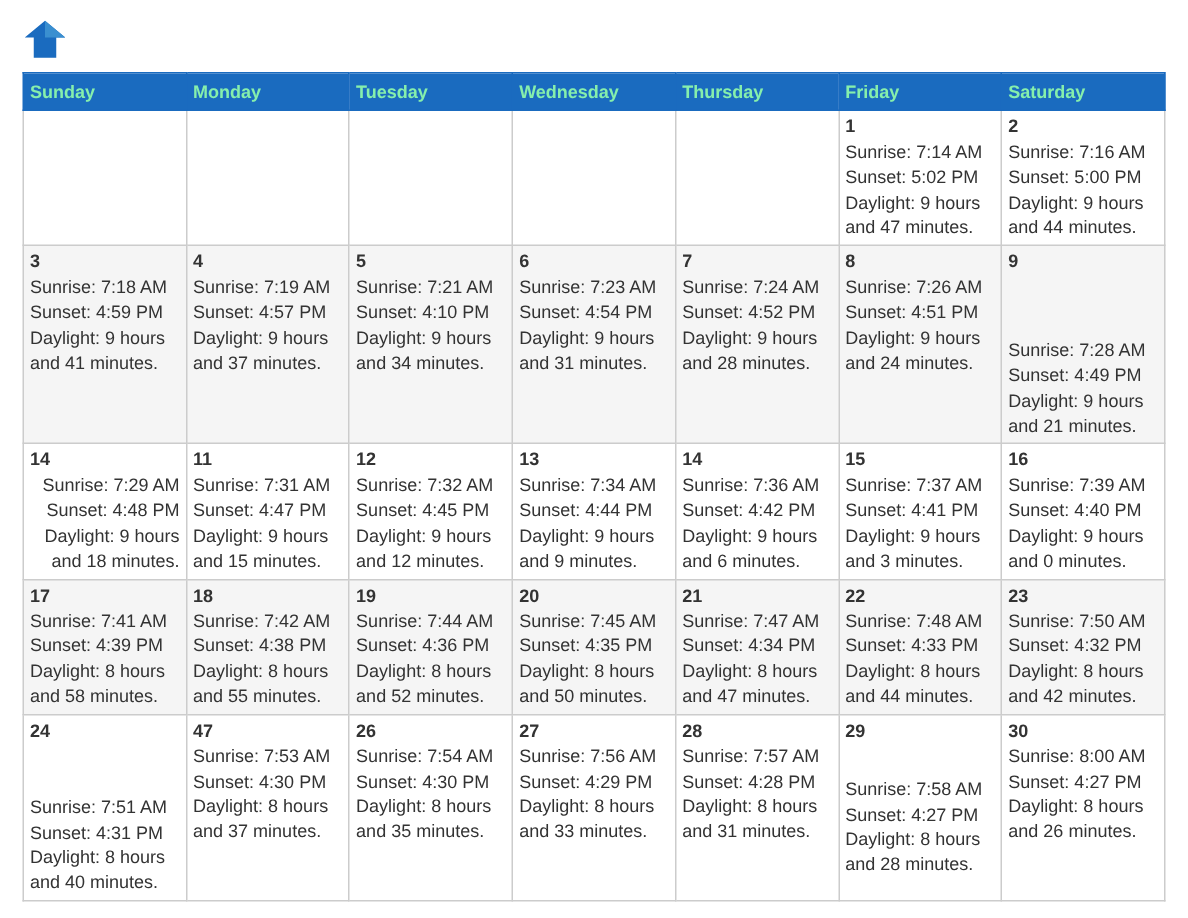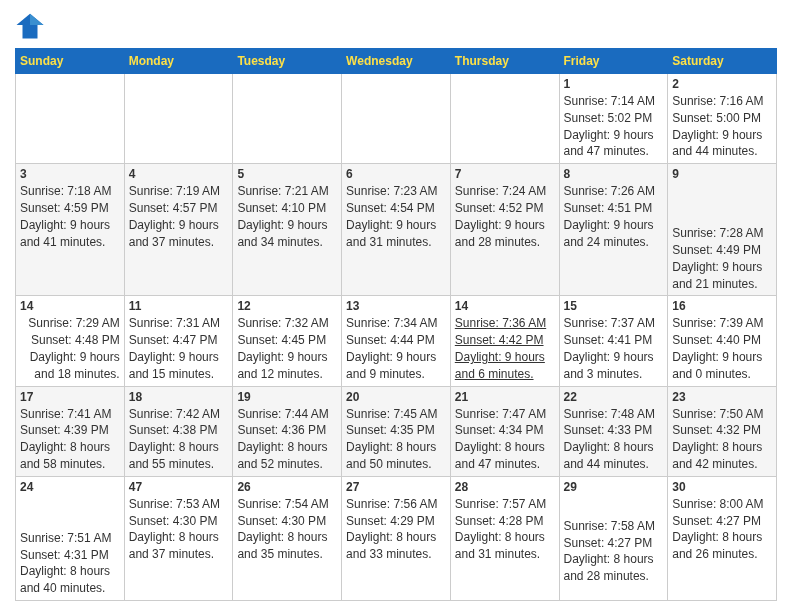--- a/index.html
+++ b/index.html
@@ -50,21 +50,21 @@
       font-size: 14px;
       color: #555;
     }
     table {
       width: 100%;
       border-collapse: collapse;
       table-layout: fixed;
     }
     thead th {
       background: #1a6bbf;
-      color: #fde047;
+      color: #86efac;
       padding: 5px 4px;
       font-size: 12px;
       font-weight: bold;
       text-align: left;
       border: 1px solid #1a6bbf;
     }
     tbody td {
       border: 1px solid #ccc;
       vertical-align: top;
       padding: 3px 4px;
@@ -222,21 +222,21 @@
           </td>
           <td>
             <span class="day-number">13</span>
             <div class="day-info" style="white-space: pre-line;">Sunrise: 7:34 AM
 Sunset: 4:44 PM
 Daylight: 9 hours
 and 9 minutes.</div>
           </td>
           <td>
             <span class="day-number">14</span>
-            <div class="day-info" style="white-space: pre-line; text-decoration: underline;">Sunrise: 7:36 AM
+            <div class="day-info" style="white-space: pre-line;">Sunrise: 7:36 AM
 Sunset: 4:42 PM
 Daylight: 9 hours
 and 6 minutes.</div>
           </td>
           <td>
             <span class="day-number">15</span>
             <div class="day-info" style="white-space: pre-line;">Sunrise: 7:37 AM
 Sunset: 4:41 PM
 Daylight: 9 hours
 and 3 minutes.</div>

